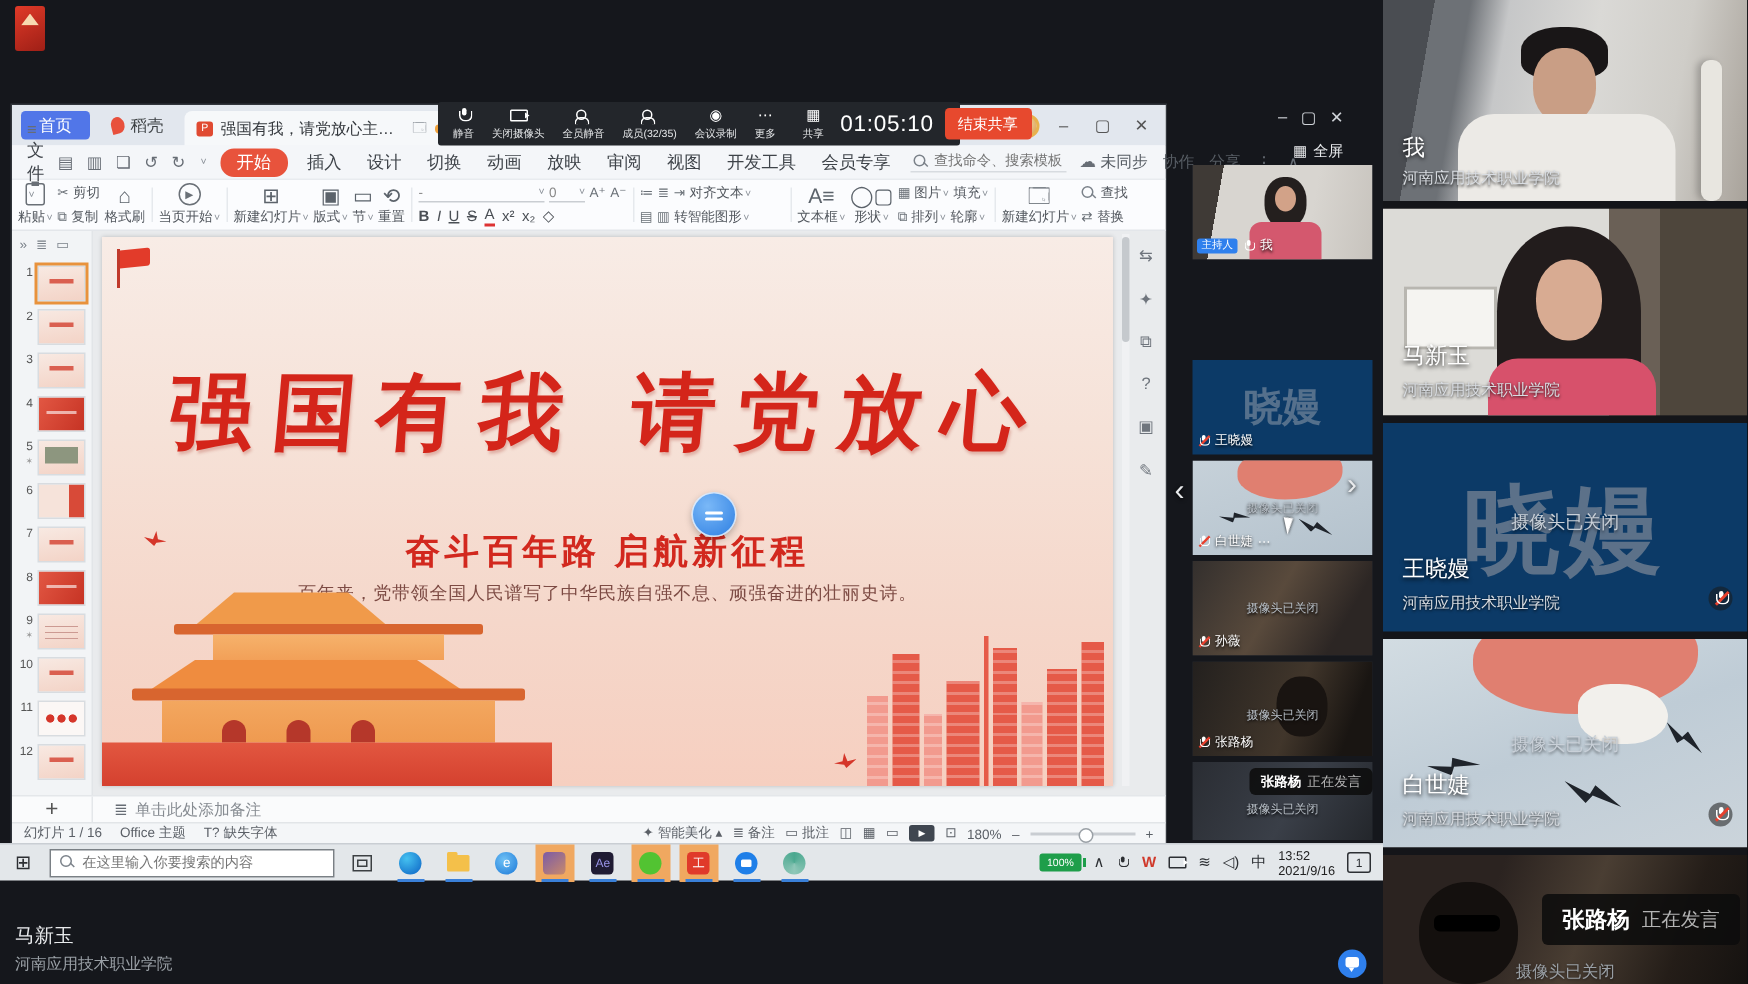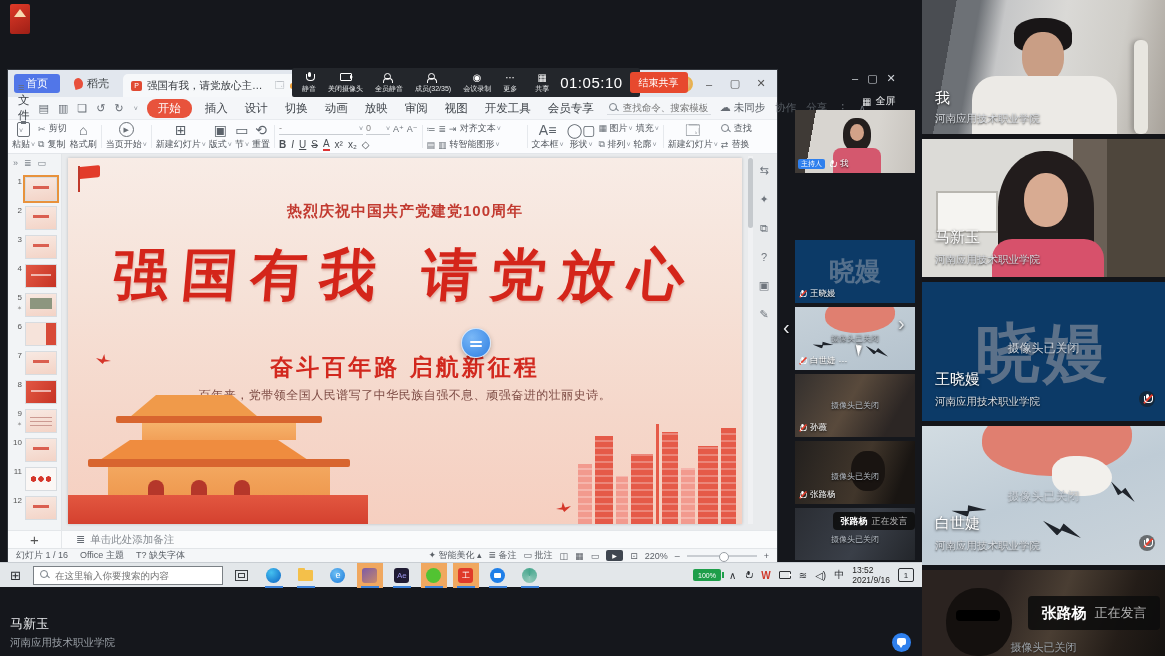--- a/index.html
+++ b/index.html
@@ -395,21 +395,20 @@
               <span class="thno">12</span>
               <span class="th t-a"></span>
             </div>
         </div>
 
         <div class="slidearea">
           <div class="slide">
 
             <div class="gp" style="left:10px;top:8px;width:2px;height:26px;background:#c0392b"></div>
             <div class="gp" style="left:12px;top:8px;width:20px;height:12px;background:#e23b2a;border-radius:0 2px 2px 0;transform:skewY(-6deg)"></div>
-            <div class="eyebrow">热烈庆祝中国共产党建党100周年</div>
             <div class="stitle">强国有我 请党放心</div>
             <div class="ssub">奋斗百年路 启航新征程</div>
             <div class="sbody">
                 <div>百年来，党带领全国人民谱写了中华民族自强不息、顽强奋进的壮丽史诗。</div>
               </div>
             <span class="dove" style="left:28px;top:196px"></span>
             <span class="dove" style="left:488px;top:344px;transform:scaleX(-1)"></span>
 
             <div class="gate">
               <div class="gp" style="left:62px;top:6px;width:128px;height:0;border-bottom:22px solid #f09a4a;border-left:26px solid transparent;border-right:26px solid transparent"></div>
@@ -466,21 +465,21 @@
           <span><span>✦</span> <span>智能美化</span> <span>▴</span></span>
           <span><span>≣</span> <span>备注</span></span>
           <span><span>▭</span> <span>批注</span></span>
           <span>◫</span>
           <span>▦</span>
           <span>▭</span>
           <span class="playbtn">
               <span>▶</span>
             </span>
           <span>⊡</span>
-          <span>220%</span>
+          <span>180%</span>
           <span>–</span>
           <span class="zslider"></span>
           <span>+</span>
         </span>
       </div>
     </div>
 
     <div class="sbar">
       <div class="sbi">
           <span class="sbico">

